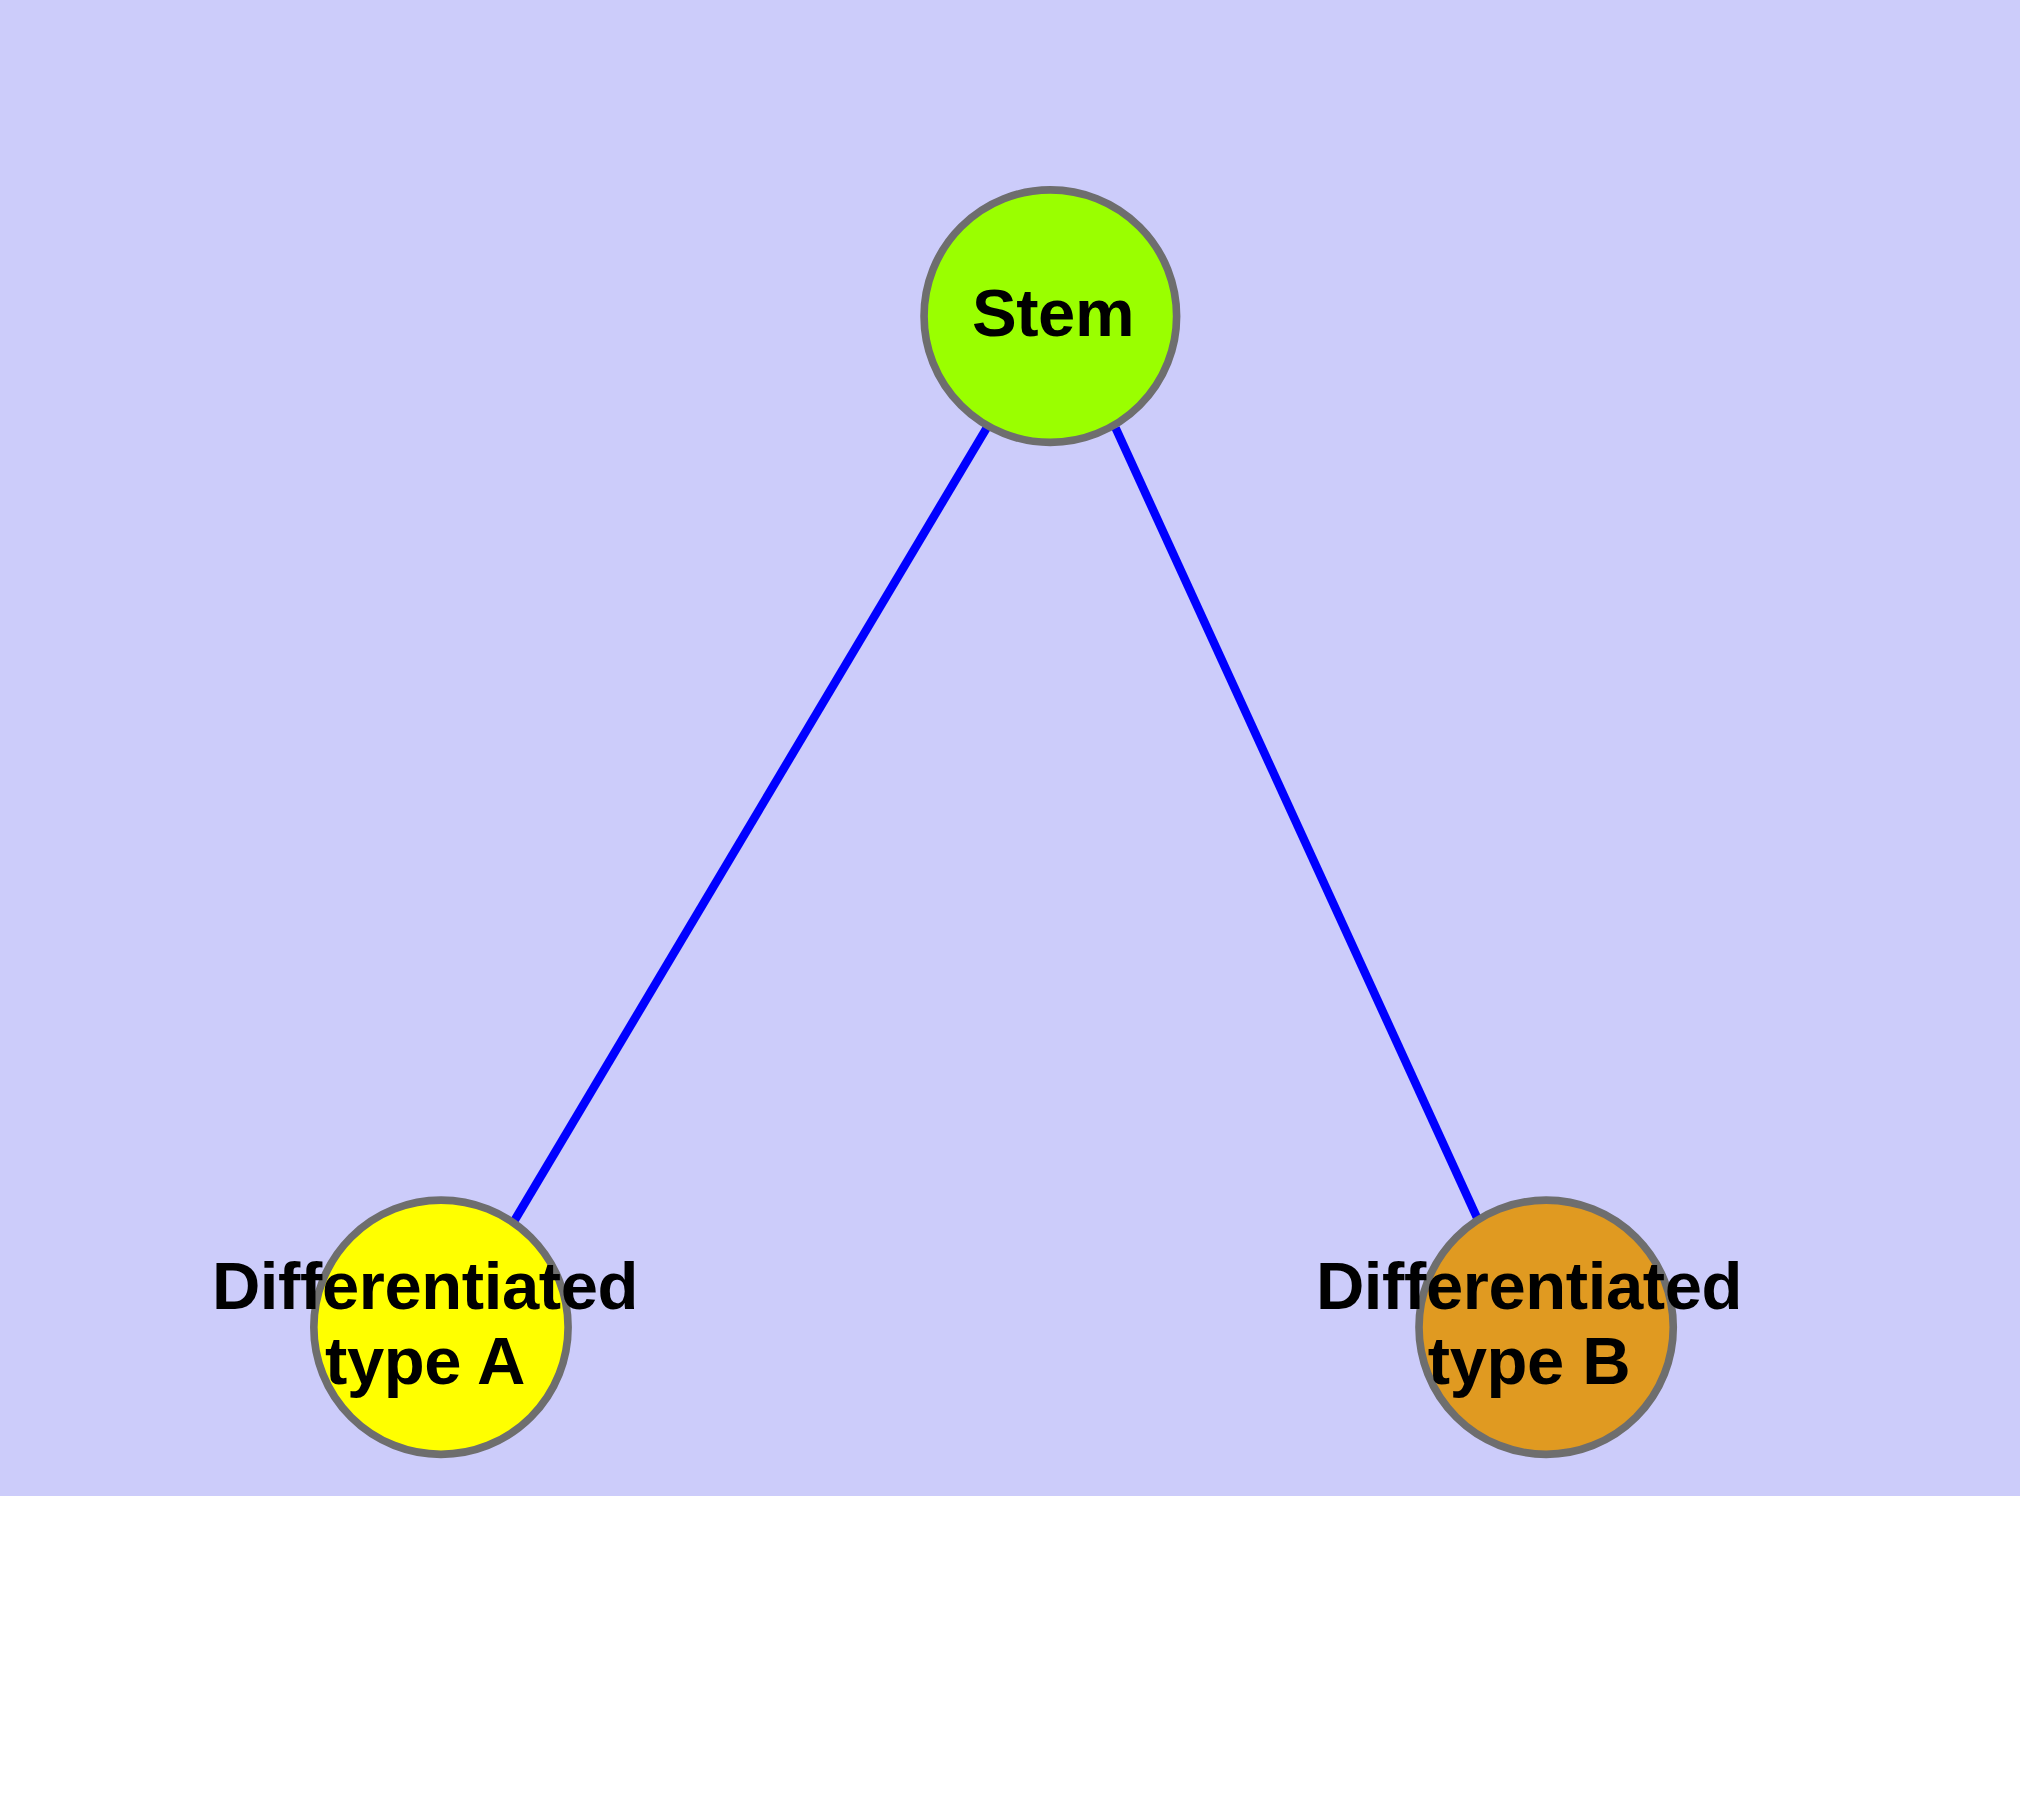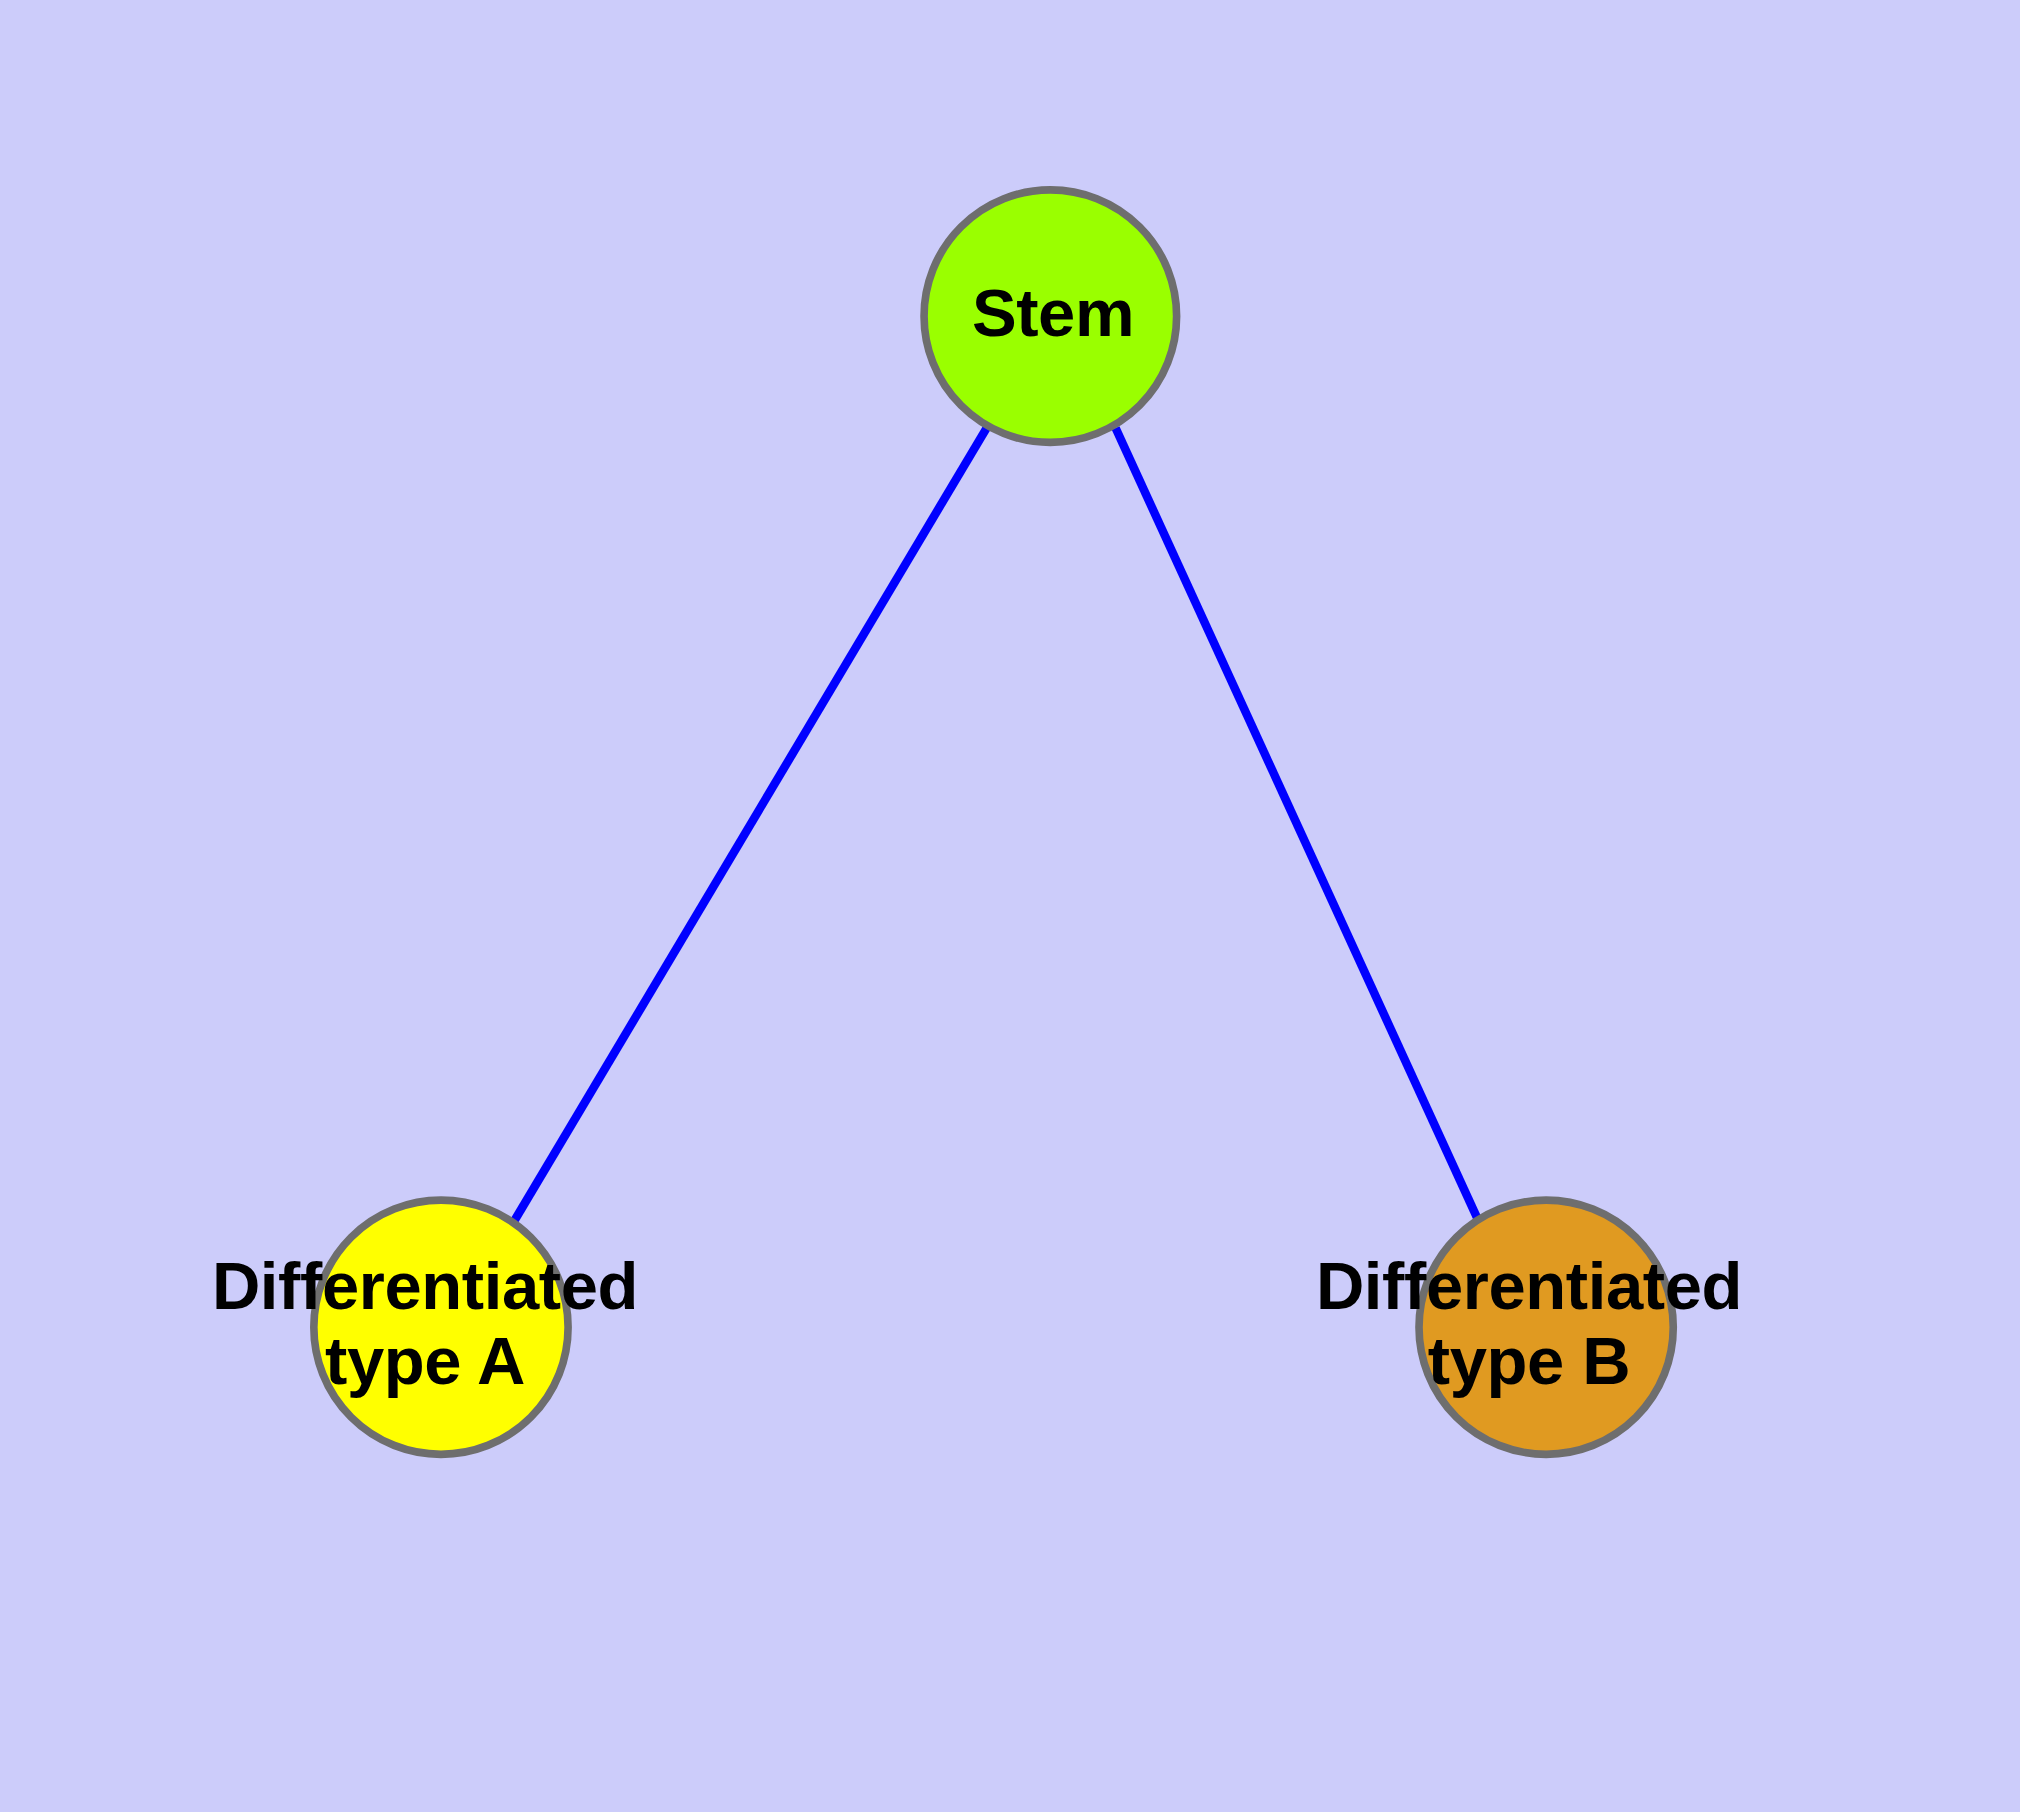--- a/index.html
+++ b/index.html
@@ -9,21 +9,21 @@
   }
   body {
     width: 2021px;
     height: 1812px;
     overflow: hidden;
     font-family: "Liberation Sans", sans-serif;
   }
   #canvas {
     position: relative;
     width: 2021px;
-    height: 1812px;
+    height: 1496px;
     background: #ccccfa;
   }
   #graph-svg {
     position: absolute;
     left: 0;
     top: 0;
     width: 2021px;
     height: 1812px;
     display: block;
   }

